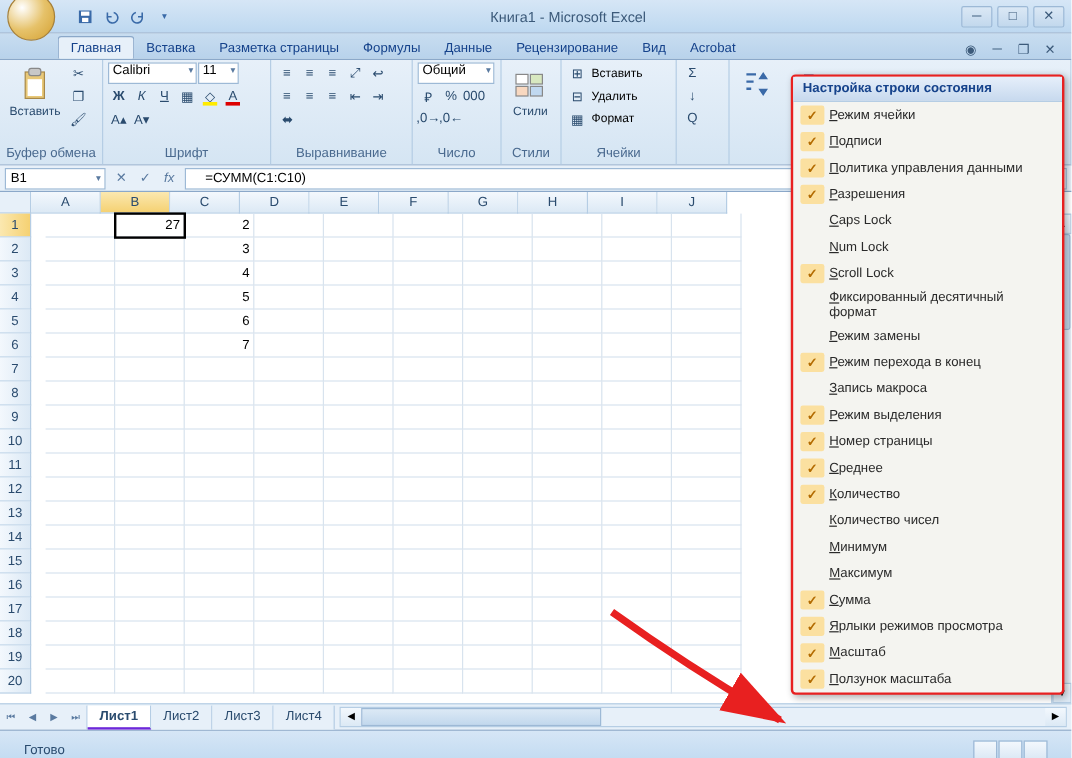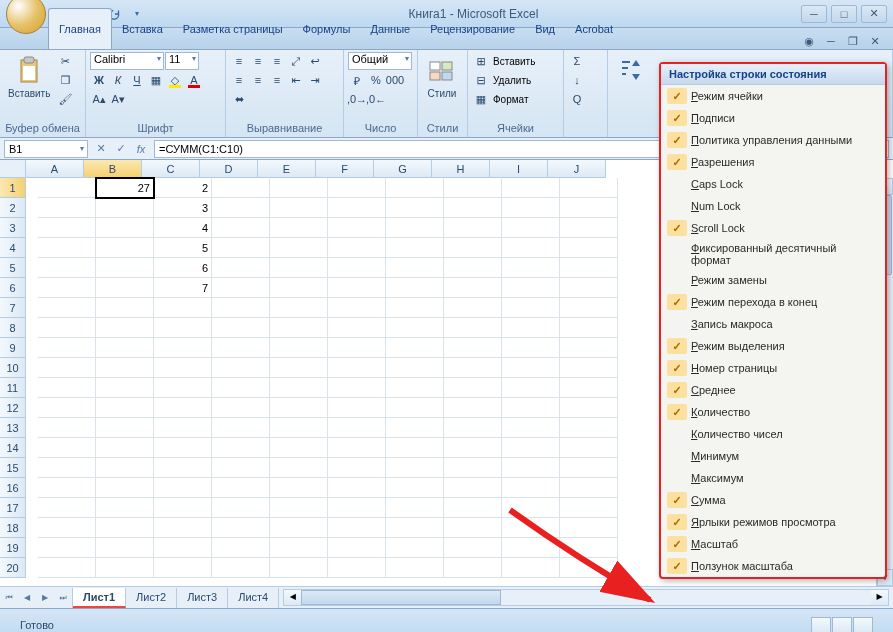--- a/index.html
+++ b/index.html
@@ -10,21 +10,21 @@
 .office-btn { width: 40px; height: 40px; border-radius: 50%; background: radial-gradient(circle at 30% 30%, #fff, #e6c26a, #d4a030); margin: 2px 6px; position: relative; z-index: 10; border: 1px solid #a6803a; }
 .qat { display: flex; gap: 4px; align-items: center; margin-left: 10px; }
 .qat-btn { width: 18px; height: 18px; display: flex; align-items: center; justify-content: center; cursor: pointer; }
 .qat-btn svg { width: 14px; height: 14px; }
 .title-text { flex: 1; text-align: center; color: #3c5a7a; font-size: 12px; }
 .win-btns { display: flex; gap: 4px; margin-right: 6px; }
 .win-btn { width: 26px; height: 18px; background: linear-gradient(#dbe8f5, #c2d8ed); border: 1px solid #9db9d6; border-radius: 2px; display: flex; align-items: center; justify-content: center; cursor: pointer; color: #3c5a7a; }
 
 
 .tabs { height: 22px; background: linear-gradient(#c8ddf0, #b8d2eb); display: flex; align-items: flex-end; padding-left: 48px; border-bottom: 1px solid #8ba8c9; }
-.tab { padding: 14px 10px; color: #15428b; cursor: pointer; }
+.tab { padding: 3px 10px; color: #15428b; cursor: pointer; }
 .tab.active { background: #e7f0f9; border: 1px solid #8ba8c9; border-bottom: none; border-radius: 3px 3px 0 0; }
 .tab-right { margin-left: auto; display: flex; gap: 6px; padding-right: 10px; align-items: center; }
 .tab-right .ic { width: 16px; height: 16px; cursor: pointer; display: flex; align-items: center; justify-content: center; color: #3c5a7a; }
 
 
 .ribbon { height: 88px; background: linear-gradient(#e7f0f9, #d5e5f3); display: flex; border-bottom: 1px solid #8ba8c9; }
 .rgroup { border-right: 1px solid #b5cde4; display: flex; flex-direction: column; padding: 2px 4px; }
 .rgroup-body { flex: 1; display: flex; align-items: flex-start; gap: 2px; }
 .rgroup-label { text-align: center; color: #4a6a8f; font-size: 11px; padding: 1px 0; position: relative; }
 .big-btn { display: flex; flex-direction: column; align-items: center; padding: 2px 4px; cursor: pointer; min-width: 40px; }
@@ -35,21 +35,21 @@
 .sb { width: 18px; height: 18px; border: 1px solid transparent; display: flex; align-items: center; justify-content: center; cursor: pointer; font-size: 11px; color: #2a4b6e; }
 .combo { height: 18px; border: 1px solid #9db9d6; background: #fff; font-size: 11px; padding: 0 14px 0 3px; position: relative; cursor: pointer; }
 .combo::after { content: '▾'; position: absolute; right: 2px; top: 1px; font-size: 8px; color: #5a7aa0; }
 
 
 .fbar { height: 22px; background: #e7f0f9; display: flex; align-items: center; border-bottom: 1px solid #8ba8c9; padding: 0 4px; gap: 4px; }
 .namebox { width: 84px; height: 18px; border: 1px solid #9db9d6; background: #fff; padding: 0 4px; display: flex; align-items: center; position: relative; }
 .namebox::after { content: '▾'; position: absolute; right: 3px; font-size: 8px; color: #5a7aa0; }
 .fbar-btns { display: flex; gap: 2px; }
 .fbar-btn { width: 18px; height: 18px; display: flex; align-items: center; justify-content: center; cursor: pointer; color: #5a7aa0; }
-.finput { flex: 1; height: 18px; border: 1px solid #9db9d6; background: #fff; padding: 0 4px; display: flex; align-items: center; }
+.finput { flex: 1; height: 18px; border: 1px solid #9db9d6; background: #fff; padding: 0 16px; display: flex; align-items: center; }
 
 
 .grid-area { position: relative; height: 426px; overflow: hidden; }
 .corner { position: absolute; left: 0; top: 0; width: 26px; height: 18px; background: #e7f0f9; border-right: 1px solid #b5cde4; border-bottom: 1px solid #b5cde4; }
 .col-hdrs { position: absolute; left: 26px; top: 0; height: 18px; display: flex; }
 .ch { width: 58px; height: 18px; background: linear-gradient(#f3f8fd, #dce9f5); border-right: 1px solid #b5cde4; border-bottom: 1px solid #b5cde4; text-align: center; line-height: 18px; color: #2a4b6e; font-size: 11px; cursor: pointer; }
 .ch.sel { background: linear-gradient(#fbe8b0, #f5d172); }
 .row-hdrs { position: absolute; left: 0; top: 18px; width: 26px; }
 .rh { width: 26px; height: 20px; background: linear-gradient(to right, #f3f8fd, #dce9f5); border-right: 1px solid #b5cde4; border-bottom: 1px solid #b5cde4; text-align: center; line-height: 20px; color: #2a4b6e; font-size: 11px; cursor: pointer; }
 .rh.sel { background: linear-gradient(to right, #fbe8b0, #f5d172); }
@@ -60,21 +60,21 @@
 .vscroll { position: absolute; right: 0; top: 18px; bottom: 0; width: 17px; background: #e7f0f9; border-left: 1px solid #b5cde4; }
 .vscroll .arrow { height: 17px; background: linear-gradient(#f3f8fd, #dce9f5); border: 1px solid #b5cde4; text-align: center; line-height: 15px; font-size: 8px; cursor: pointer; }
 .vscroll .thumb { position: absolute; top: 17px; left: 1px; right: 1px; height: 80px; background: linear-gradient(to right, #dce9f5, #c2d8ed); border: 1px solid #9db9d6; border-radius: 2px; cursor: pointer; }
 .vscroll .arrow.bot { position: absolute; bottom: 0; left: 0; right: 0; }
 
 
 .sheettabs { height: 22px; background: #e7f0f9; display: flex; align-items: center; border-top: 1px solid #b5cde4; }
 .st-nav { display: flex; border-right: 1px solid #b5cde4; }
 .st-nav .nb { width: 18px; height: 20px; display: flex; align-items: center; justify-content: center; font-size: 8px; color: #5a7aa0; cursor: pointer; }
 .st { padding: 3px 10px; background: #e7f0f9; border-right: 1px solid #b5cde4; cursor: pointer; color: #2a4b6e; font-size: 11px; }
-.st.active { background: #fff; font-weight: bold; border-bottom: 2px solid #ef4444; }
+.st.active { background: #fff; font-weight: bold; border-bottom: 2px solid #6d28d9; }
 .hscroll { flex: 1; height: 17px; background: #e7f0f9; margin: 2px 4px; position: relative; border: 1px solid #b5cde4; }
 .hscroll .arrow { position: absolute; width: 17px; height: 15px; background: linear-gradient(#f3f8fd, #dce9f5); text-align: center; line-height: 14px; font-size: 8px; cursor: pointer; }
 .hscroll .arrow.left { left: 0; }
 .hscroll .arrow.right { right: 0; }
 .hscroll .thumb { position: absolute; left: 17px; width: 200px; top: 0; bottom: 0; background: linear-gradient(#dce9f5, #c2d8ed); border: 1px solid #9db9d6; cursor: pointer; }
 
 
 .statusbar { height: 32px; background: linear-gradient(#d6e6f6, #bdd8f0); display: flex; align-items: center; padding: 0 20px; color: #2a4b6e; font-size: 11px; border-top: 1px solid #8ba8c9; }
 .statusbar .spacer { flex: 1; }
 .view-btns { display: flex; gap: 1px; }

